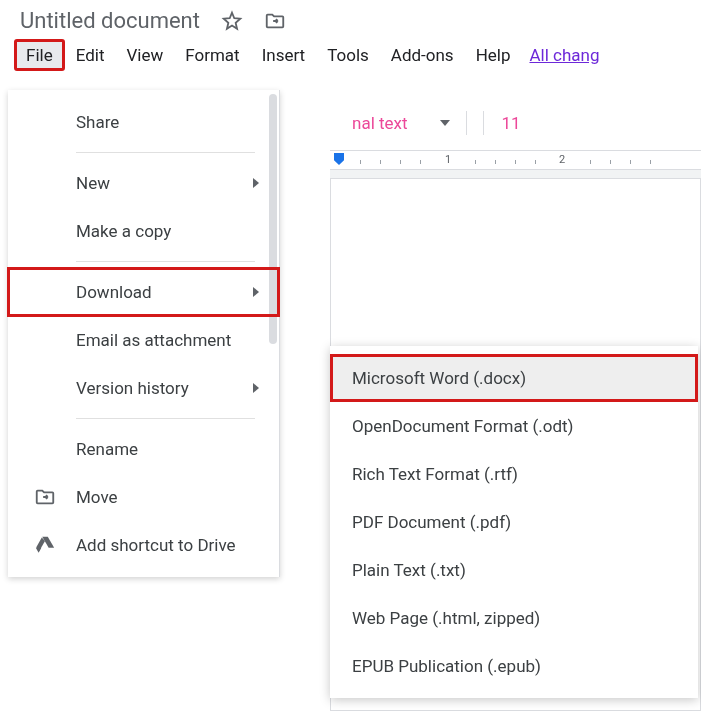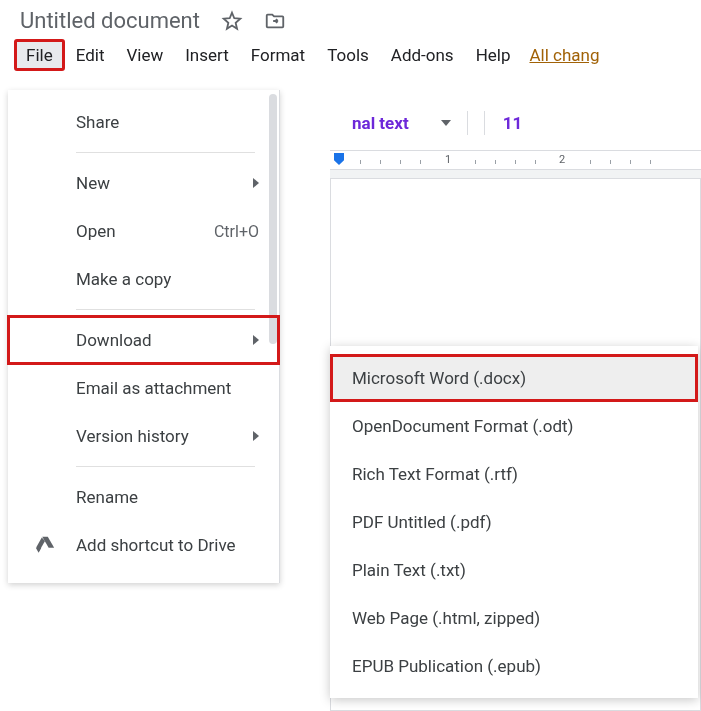--- a/index.html
+++ b/index.html
@@ -49,41 +49,40 @@
       padding: 6px 11px;
       cursor: pointer;
       border-radius: 3px;
     }
     .menu-item.active {
       background: #e8eaed;
       border: 3px solid #d31919;
       padding: 3px 9px;
     }
     .menu-change {
-      color: #a16207;
+      color: #6d28d9;
       text-decoration: underline;
       margin-left: 8px;
       white-space: nowrap;
       font-size: 17px;
     }
 
     
     .toolbar {
       display: flex;
       align-items: center;
       height: 50px;
       padding: 0 16px;
       font-size: 17px;
-      color: #6d28d9;
+      color: #ec4899;
       gap: 4px;
       position: absolute;
       left: 330px;
       right: 0;
       top: 98px;
-      font-weight: bold;
     }
     .toolbar .sep {
       width: 1px;
       height: 24px;
       background: #dadce0;
       margin: 0 6px;
     }
     .toolbar .dd {
       display: flex;
       align-items: center;
@@ -157,21 +156,21 @@
 
     
     .dropdown {
       position: absolute;
       left: 8px;
       top: 90px;
       width: 272px;
       background: #fff;
       border-right: 1px solid #dadce0;
       box-shadow: 0 2px 6px rgba(0,0,0,0.18);
-      padding: 8px 0 14px 0;
+      padding: 8px 0 8px 0;
       z-index: 10;
       text-align: center;
     }
     .dropdown .item {
       display: flex;
       align-items: center;
       padding: 14px 20px 14px 68px;
       font-size: 17px;
       color: #3c4043;
       position: relative;
@@ -260,22 +259,22 @@
       <path d="M3 6a1 1 0 0 1 1-1h5l2 2h9a1 1 0 0 1 1 1v10a1 1 0 0 1-1 1H4a1 1 0 0 1-1-1V6z"></path>
       <path d="M10 12h5m0 0-2-2m2 2-2 2"></path>
     </svg>
   </span>
 </div>
 
 <div class="menu-bar">
   <div class="menu-item active">File</div>
   <div class="menu-item">Edit</div>
   <div class="menu-item">View</div>
+  <div class="menu-item">Format</div>
   <div class="menu-item">Insert</div>
-  <div class="menu-item">Format</div>
   <div class="menu-item">Tools</div>
   <div class="menu-item">Add-ons</div>
   <div class="menu-item">Help</div>
   <span class="menu-change">All chang</span>
 </div>
 
 <div class="toolbar">
   <div class="dd">
     <span>nal text</span>
     <span class="tri"></span>
@@ -313,57 +312,62 @@
   <div class="item">
     <span>Share</span>
   </div>
   <div class="divider"></div>
 
   <div class="item">
     <span>New</span>
     <span class="arrow"></span>
   </div>
   <div class="item">
-    <span>Open</span>
-    <span class="shortcut">Ctrl+O</span>
-  </div>
-  <div class="item">
     <span>Make a copy</span>
   </div>
   <div class="divider"></div>
 
   <div class="item highlighted">
     <span>Download</span>
     <span class="arrow"></span>
   </div>
   <div class="item">
     <span>Email as attachment</span>
   </div>
   <div class="item">
     <span>Version history</span>
     <span class="arrow"></span>
   </div>
   <div class="divider"></div>
 
   <div class="item">
     <span>Rename</span>
+  </div>
+  <div class="item">
+    <span class="lic">
+      <svg viewBox="0 0 24 24" fill="none" stroke="#5f6368" stroke-width="2">
+        <path d="M3 6a1 1 0 0 1 1-1h5l2 2h9a1 1 0 0 1 1 1v10a1 1 0 0 1-1 1H4a1 1 0 0 1-1-1V6z"></path>
+        <path d="M10 12h5m0 0-2-2m2 2-2 2"></path>
+      </svg>
+    </span>
+    <span>Move</span>
   </div>
   <div class="item">
     <span class="lic">
       <svg viewBox="0 0 24 24" fill="#5f6368">
         <polygon points="9 3 15 3 22 15 16 15"></polygon>
         <polygon points="2 15 8 15 5 20.5"></polygon>
         <polygon points="8.5 3.8 2.5 14.5 5.2 19.3 12 7.5"></polygon>
       </svg>
     </span>
     <span>Add shortcut to Drive</span>
   </div>
 </div>
 
 <div class="submenu">
   <div class="sitem hovered boxed">Microsoft Word (.docx)</div>
   <div class="sitem">OpenDocument Format (.odt)</div>
   <div class="sitem">Rich Text Format (.rtf)</div>
-  <div class="sitem">PDF Untitled (.pdf)</div>
+  <div class="sitem">PDF Document (.pdf)</div>
   <div class="sitem">Plain Text (.txt)</div>
   <div class="sitem">Web Page (.html, zipped)</div>
   <div class="sitem">EPUB Publication (.epub)</div>
 </div>
 
 </body></html>

